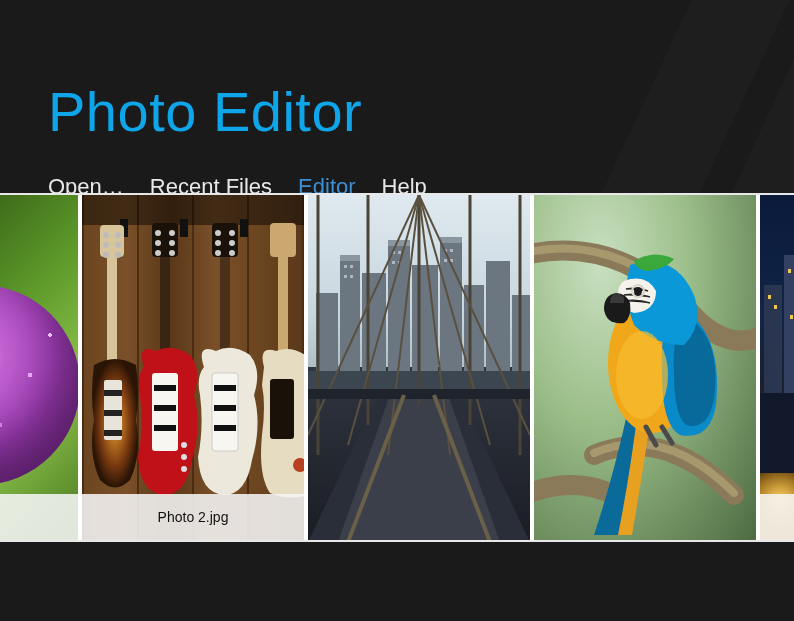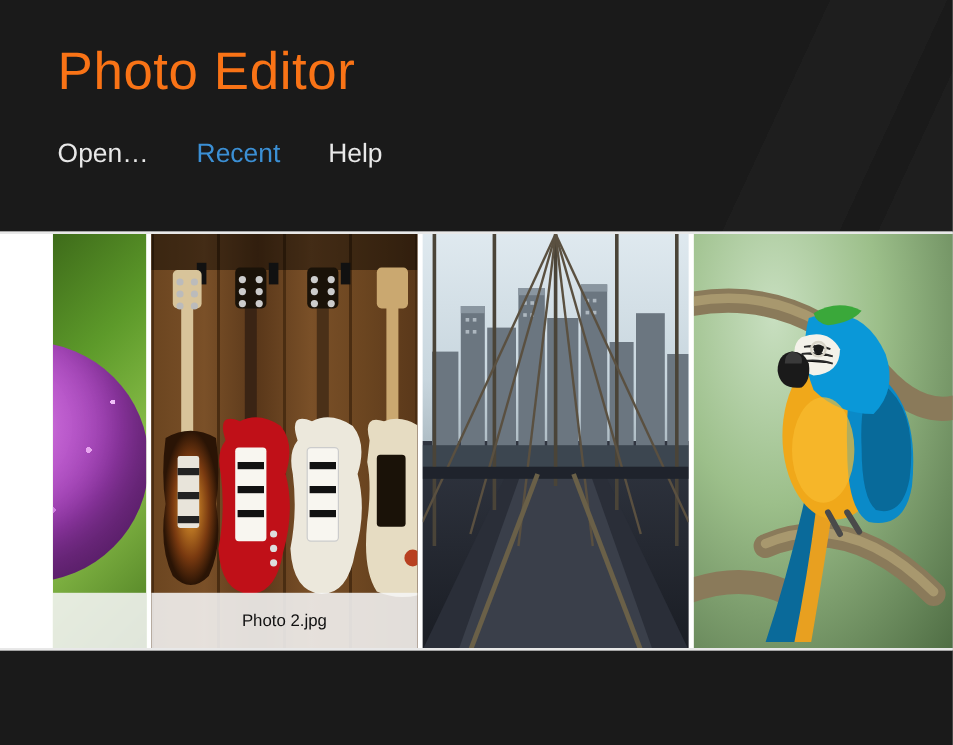--- a/index.html
+++ b/index.html
@@ -12,28 +12,29 @@
       height: 621px;
       background: #1a1a1a;
       font-family: "Segoe UI", sans-serif;
       overflow: hidden;
       position: relative;
     }
     .header {
       padding: 35px 48px 0 48px;
     }
     .app-title {
-      color: #f97316;
-      font-size: 44px;
+      color: #0ea5e9;
+      font-size: 56px;
       font-weight: 300;
       letter-spacing: 0.5px;
+      margin-top: 44px;
     }
     .nav {
       display: flex;
-      gap: 40px;
+      gap: 26px;
       padding: 30px 48px 0 48px;
     }
     .nav-item {
       color: #e8e8e8;
       font-size: 22px;
       font-weight: 400;
       cursor: pointer;
       user-select: none;
     }
     .nav-item.active {
@@ -47,21 +48,20 @@
       height: 349px;
       border-top: 2px solid #e8e8e8;
       border-bottom: 2px solid #e8e8e8;
       background: #ffffff;
       overflow: hidden;
     }
     .gallery {
       display: flex;
       height: 100%;
       gap: 4px;
-      padding-left: 44px;
     }
     .thumb-card {
       position: relative;
       height: 100%;
       flex: 0 0 auto;
       cursor: pointer;
       overflow: hidden;
     }
     .thumb-card.partial-left { width: 78px; }
     .thumb-card.full { width: 222px; }
@@ -157,21 +157,22 @@
 <body>
 
 <div class="bg-diagonal"></div>
 
 <div class="header">
   <h1 class="app-title">Photo Editor</h1>
 </div>
 
 <div class="nav">
   <span class="nav-item">Open…</span>
-  <span class="nav-item active">Recent</span>
+  <span class="nav-item">Recent Files</span>
+  <span class="nav-item active">Editor</span>
   <span class="nav-item">Help</span>
 </div>
 
 <div class="gallery-wrap">
   <div class="gallery">
 
     <div class="thumb-card partial-left">
       <div class="thumb-img img-flower">
         <div class="flower-ball"></div>
       </div>

